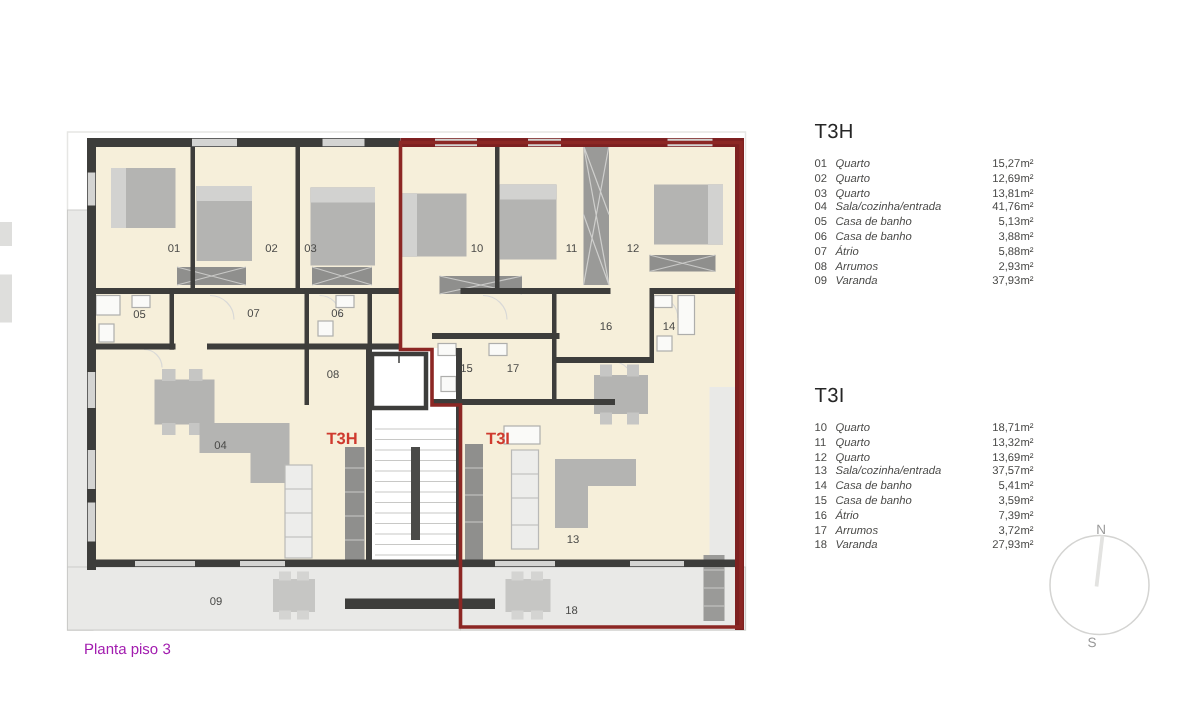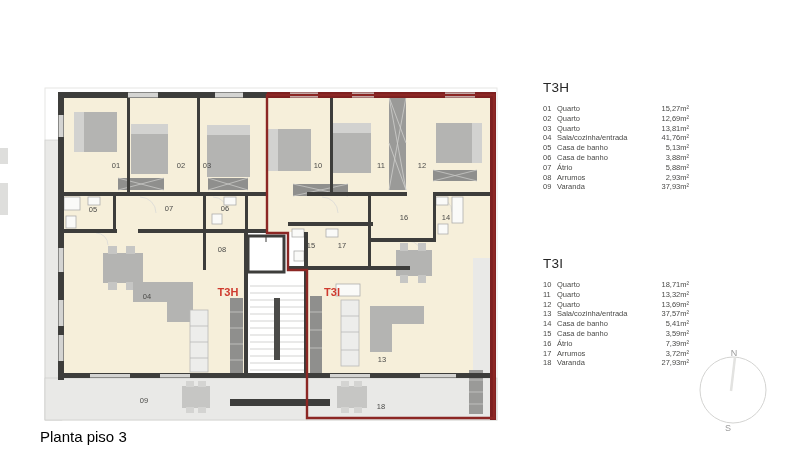--- a/index.html
+++ b/index.html
@@ -9,23 +9,23 @@
     font-family:"Liberation Sans", sans-serif;
   }
   .plan-svg{position:absolute;left:0;top:0;}
   .rl{font-size:7.5px;fill:#4a4a48;text-anchor:middle;}
   .ul{font-size:11px;font-weight:bold;fill:#cf3a2e;text-anchor:middle;}
   .cp{font-size:9px;fill:#9a9a9a;text-anchor:middle;}
   .legend{position:absolute;left:543px;width:146px;color:#3f3f3f;}
   .legend-title{font-size:13.5px;color:#262626;margin-bottom:9px;letter-spacing:0.2px;}
   .lrow{display:flex;align-items:baseline;font-size:7.5px;line-height:9.8px;color:#4a4a48;}
   .lrow .num{width:11px;flex:0 0 auto;}
-  .lrow .nm{flex:1 1 auto;padding-left:3px;}
+  .lrow .nm{flex:1 1 auto;padding-left:3px;font-style:italic;}
   .lrow .ar{flex:0 0 auto;text-align:center;}
-  .page-title{position:absolute;left:40px;top:428px;font-size:15px;color:#000000;}
+  .page-title{position:absolute;left:56px;top:428px;font-size:10px;color:#a21caf;}
 </style>
 </head>
 <body>
 
 <svg class="plan-svg" width="792" height="472" viewBox="0 0 792 472">
 
   <g>
     <rect x="0" y="148" width="8" height="16" fill="#dededc"></rect>
     <rect x="0" y="183" width="8" height="32" fill="#dededc"></rect>
   </g>

